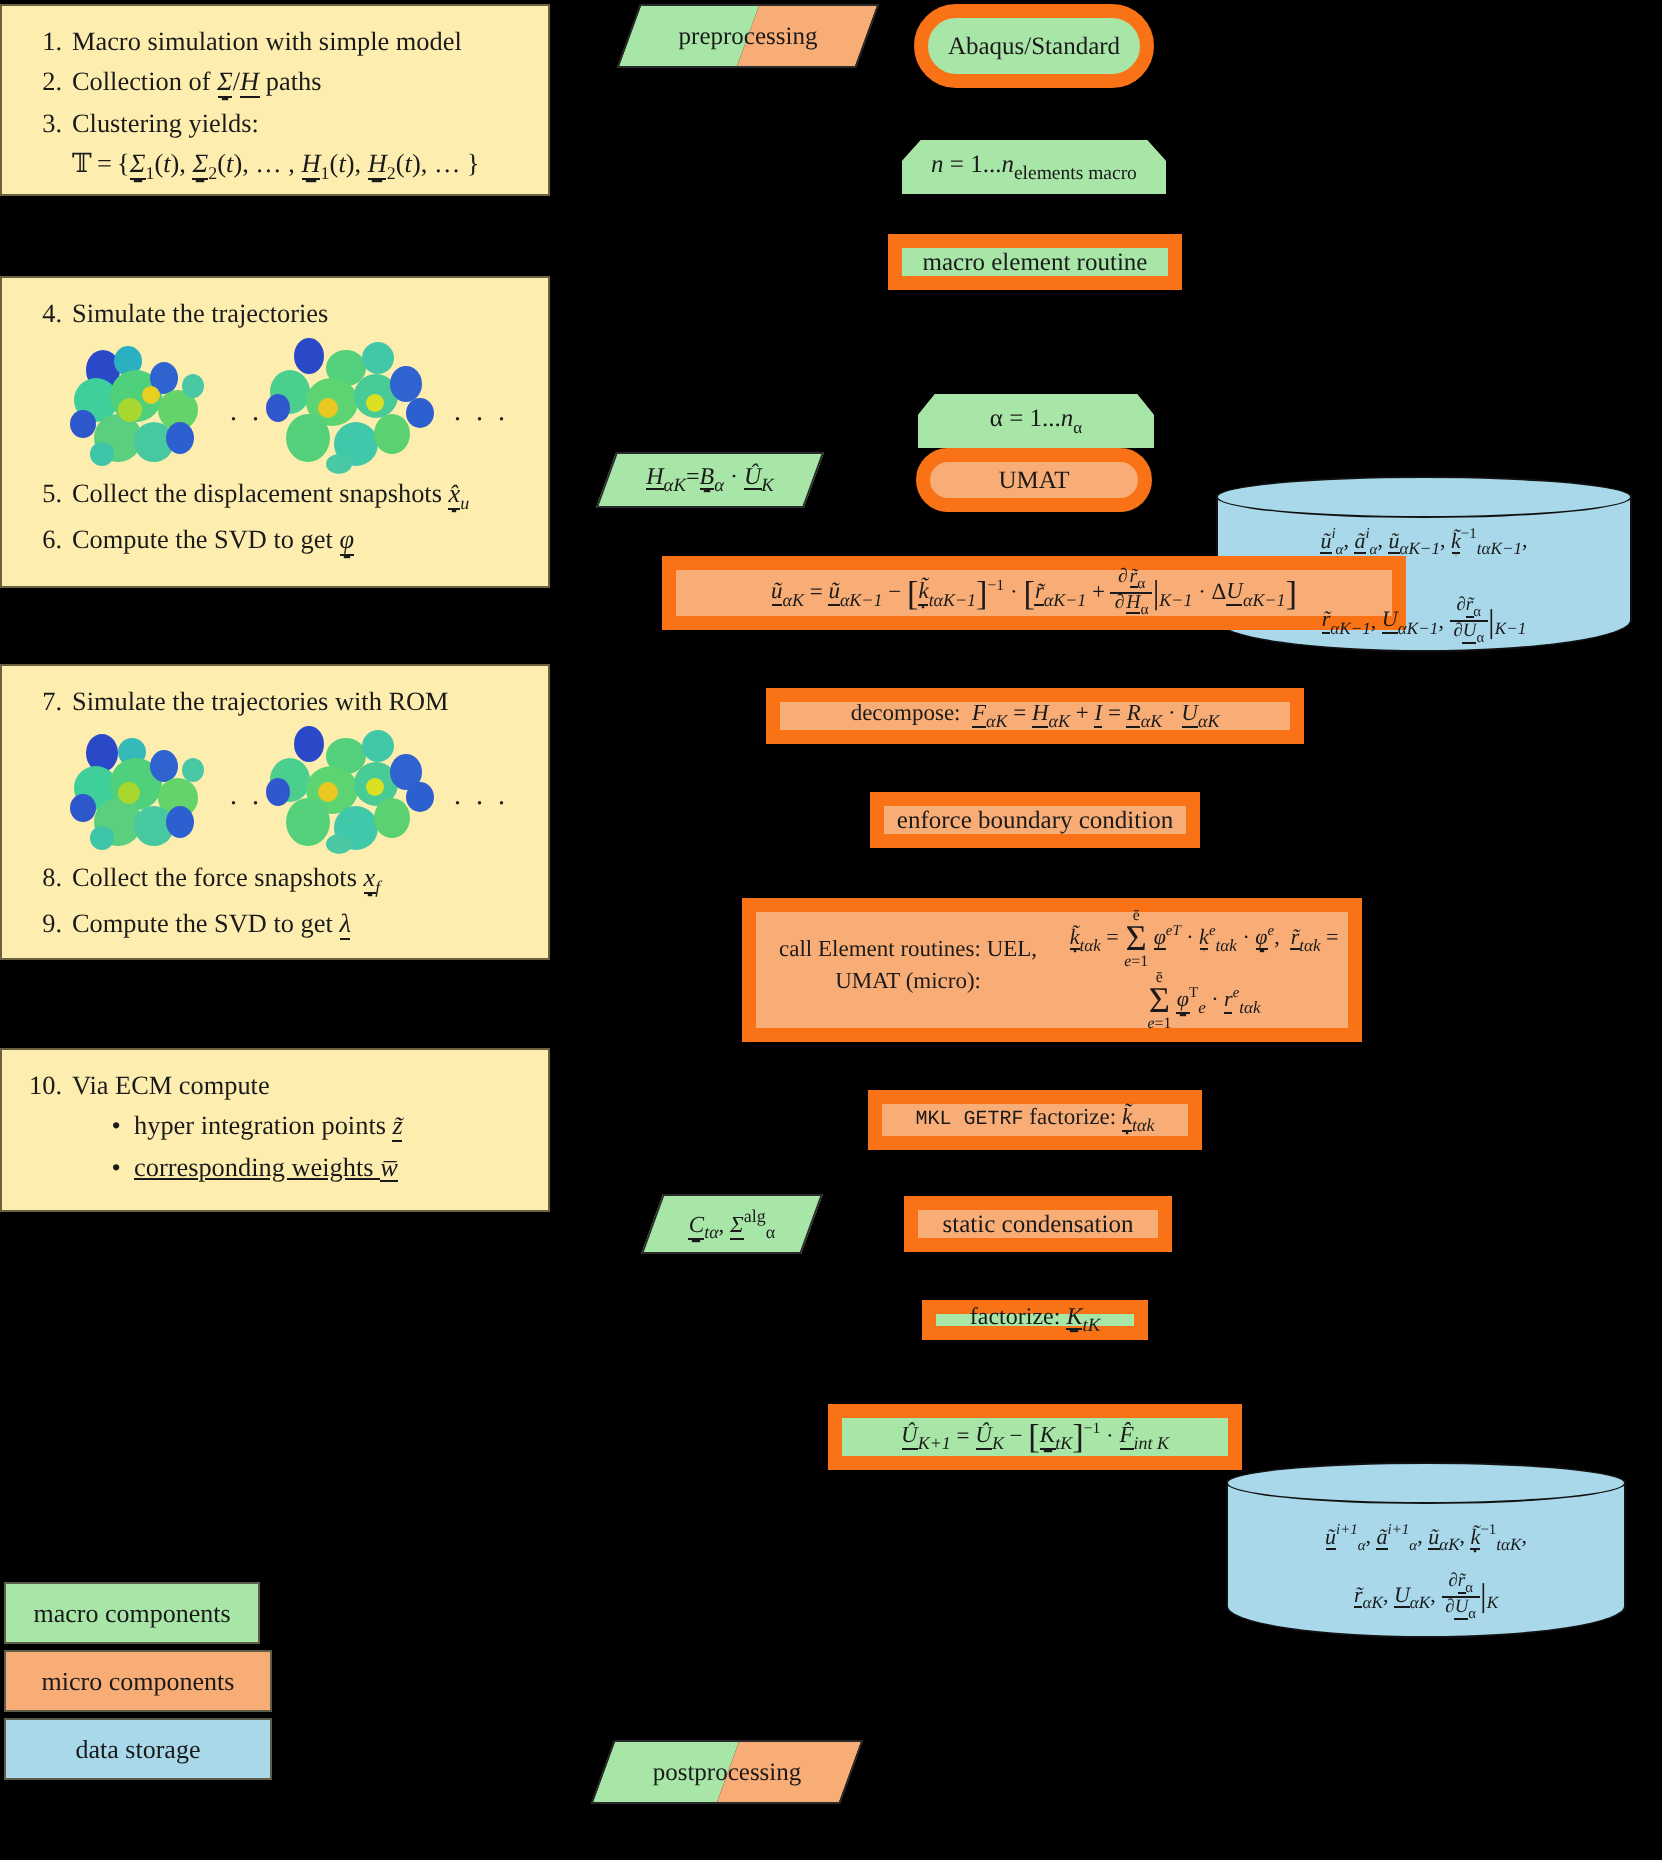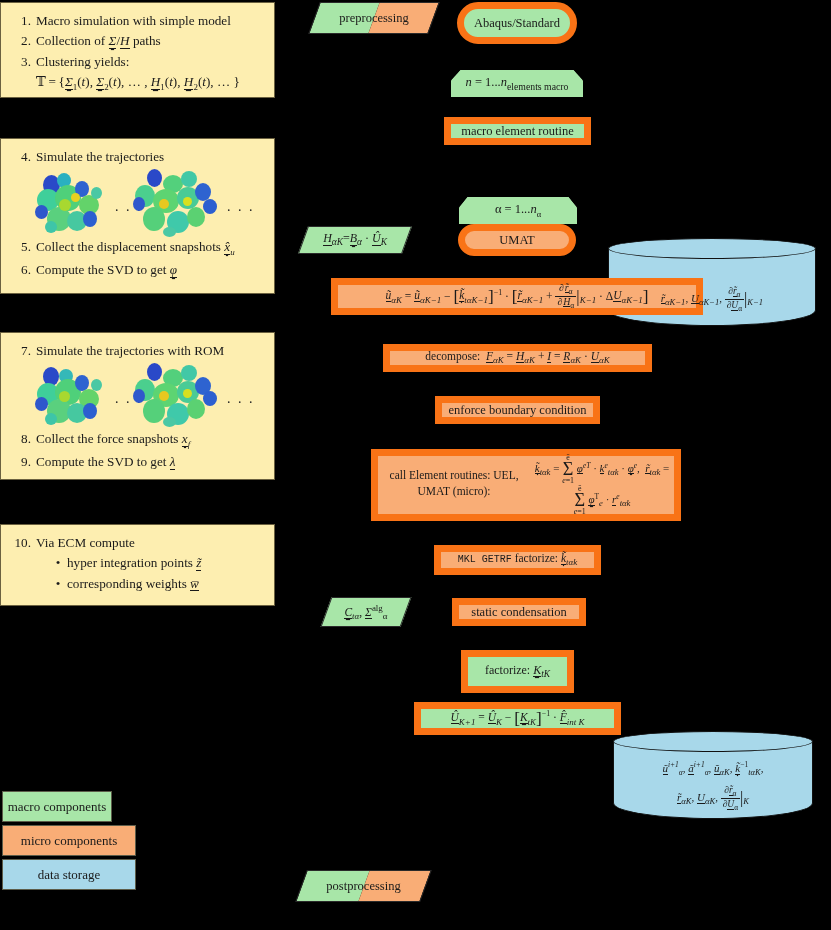--- a/index.html
+++ b/index.html
@@ -207,26 +207,26 @@
   </div>
 </div>
 
 <div class="abs panel" style="left:0;top:524px;width:275px;height:82px;padding:8px 10px;">
   <div class="step">
     <span class="num2">10.</span><span>Via ECM compute</span>
   </div>
   <div class="step" style="padding-left:42px;">
     <span class="bul">•</span>hyper integration points <span class="it ul1">z̃</span>
   </div>
-  <div class="step" style="padding-left:42px;">
+  <div class="step" style="padding-left:42px;text-decoration:underline;">
     <span class="bul">•</span>corresponding weights <span class="it ul1">w̅</span>
   </div>
 </div>
 
-<div class="abs legend-item" style="left:2px;top:791px;width:110px;height:31px;background:#a8e6a8;">
+<div class="abs legend-item" style="left:2px;top:791px;width:128px;height:31px;background:#a8e6a8;">
   <span>macro components</span>
 </div>
 <div class="abs legend-item" style="left:2px;top:825px;width:134px;height:31px;background:#f9ad76;">
   <span>micro components</span>
 </div>
 <div class="abs legend-item" style="left:2px;top:859px;width:134px;height:31px;background:#a8d8ea;">
   <span>data storage</span>
 </div>
 <div class="abs legend-item" style="left:2px;top:940px;width:134px;height:31px;background:#fdeeb0;">
   <span>hpROM Training</span>
@@ -266,20 +266,26 @@
   <div class="skew" style="background:#a8e6a8;"></div>
   <span class="lbl" style="font-size:12px;">
     <span class="it ul1">H</span><sub class="sm it">αK</sub>=<span class="it ul2">B</span><sub class="sm it">α</sub>&nbsp;·&nbsp;<span class="it ul1">Û</span><sub class="sm it">K</sub>
   </span>
 </div>
 
 <div class="node cyl" style="left:608px;top:184px;width:208px;height:88px;">
   <span class="body"></span>
   <span class="top"></span>
   <span class="lbl" style="padding-top:22px;">
+    <div>
+      <span class="it ul1">ũ</span><sup class="it">i</sup><sub class="it">α</sub>,
+      <span class="it ul1">ã</span><sup class="it">i</sup><sub class="it">α</sub>,
+      <span class="it ul1">ũ</span><sub class="sm it">αK−1</sub>,
+      <span class="it ul2">k̃</span><sup>−1</sup><sub class="sm it">tαK−1</sub>,
+    </div>
     <div style="margin-top:13px;">
       <span class="it ul1">r̃</span><sub class="sm it">αK−1</sub>,
       <span class="it ul1">U</span><sub class="sm it">αK−1</sub>,
       <span class="frac">
         <span class="n">∂<span class="it ul1">r̃</span><sub class="sm">α</sub></span>
         <span class="d">∂<span class="it ul1">U</span><sub class="sm">α</sub></span>
       </span><span style="font-size:1.5em;vertical-align:middle;">|</span><sub class="sm it">K−1</sub>
     </div>
   </span>
 </div>
@@ -355,21 +361,21 @@
       <span class="it ul1">r̃</span><sub class="sm it">αK</sub>,
       <span class="it ul1">U</span><sub class="sm it">αK</sub>,
       <span class="frac">
         <span class="n">∂<span class="it ul1">r̃</span><sub class="sm">α</sub></span>
         <span class="d">∂<span class="it ul1">U</span><sub class="sm">α</sub></span>
       </span><span style="font-size:1.5em;vertical-align:middle;">|</span><sub class="sm it">K</sub>
     </div>
   </span>
 </div>
 
-<div class="node green rect" style="left:461px;top:650px;width:113px;height:43px;font-size:12px;text-align:center;">
+<div class="node green rect" style="left:461px;top:650px;width:113px;height:20px;font-size:12px;text-align:center;">
   <span>
     factorize: <span class="it ul2">K</span><sub class="sm it">tK</sub>
   </span>
 </div>
 
 <div class="node green rect" style="left:414px;top:702px;width:207px;height:33px;font-size:11.5px;">
   <span>
     <span class="it ul1">Û</span><sub class="sm it">K+1</sub> =
     <span class="it ul1">Û</span><sub class="sm it">K</sub> −
     <span class="big">[</span><span class="it ul2">K</span><sub class="sm it">tK</sub><span class="big">]</span><sup>−1</sup>

